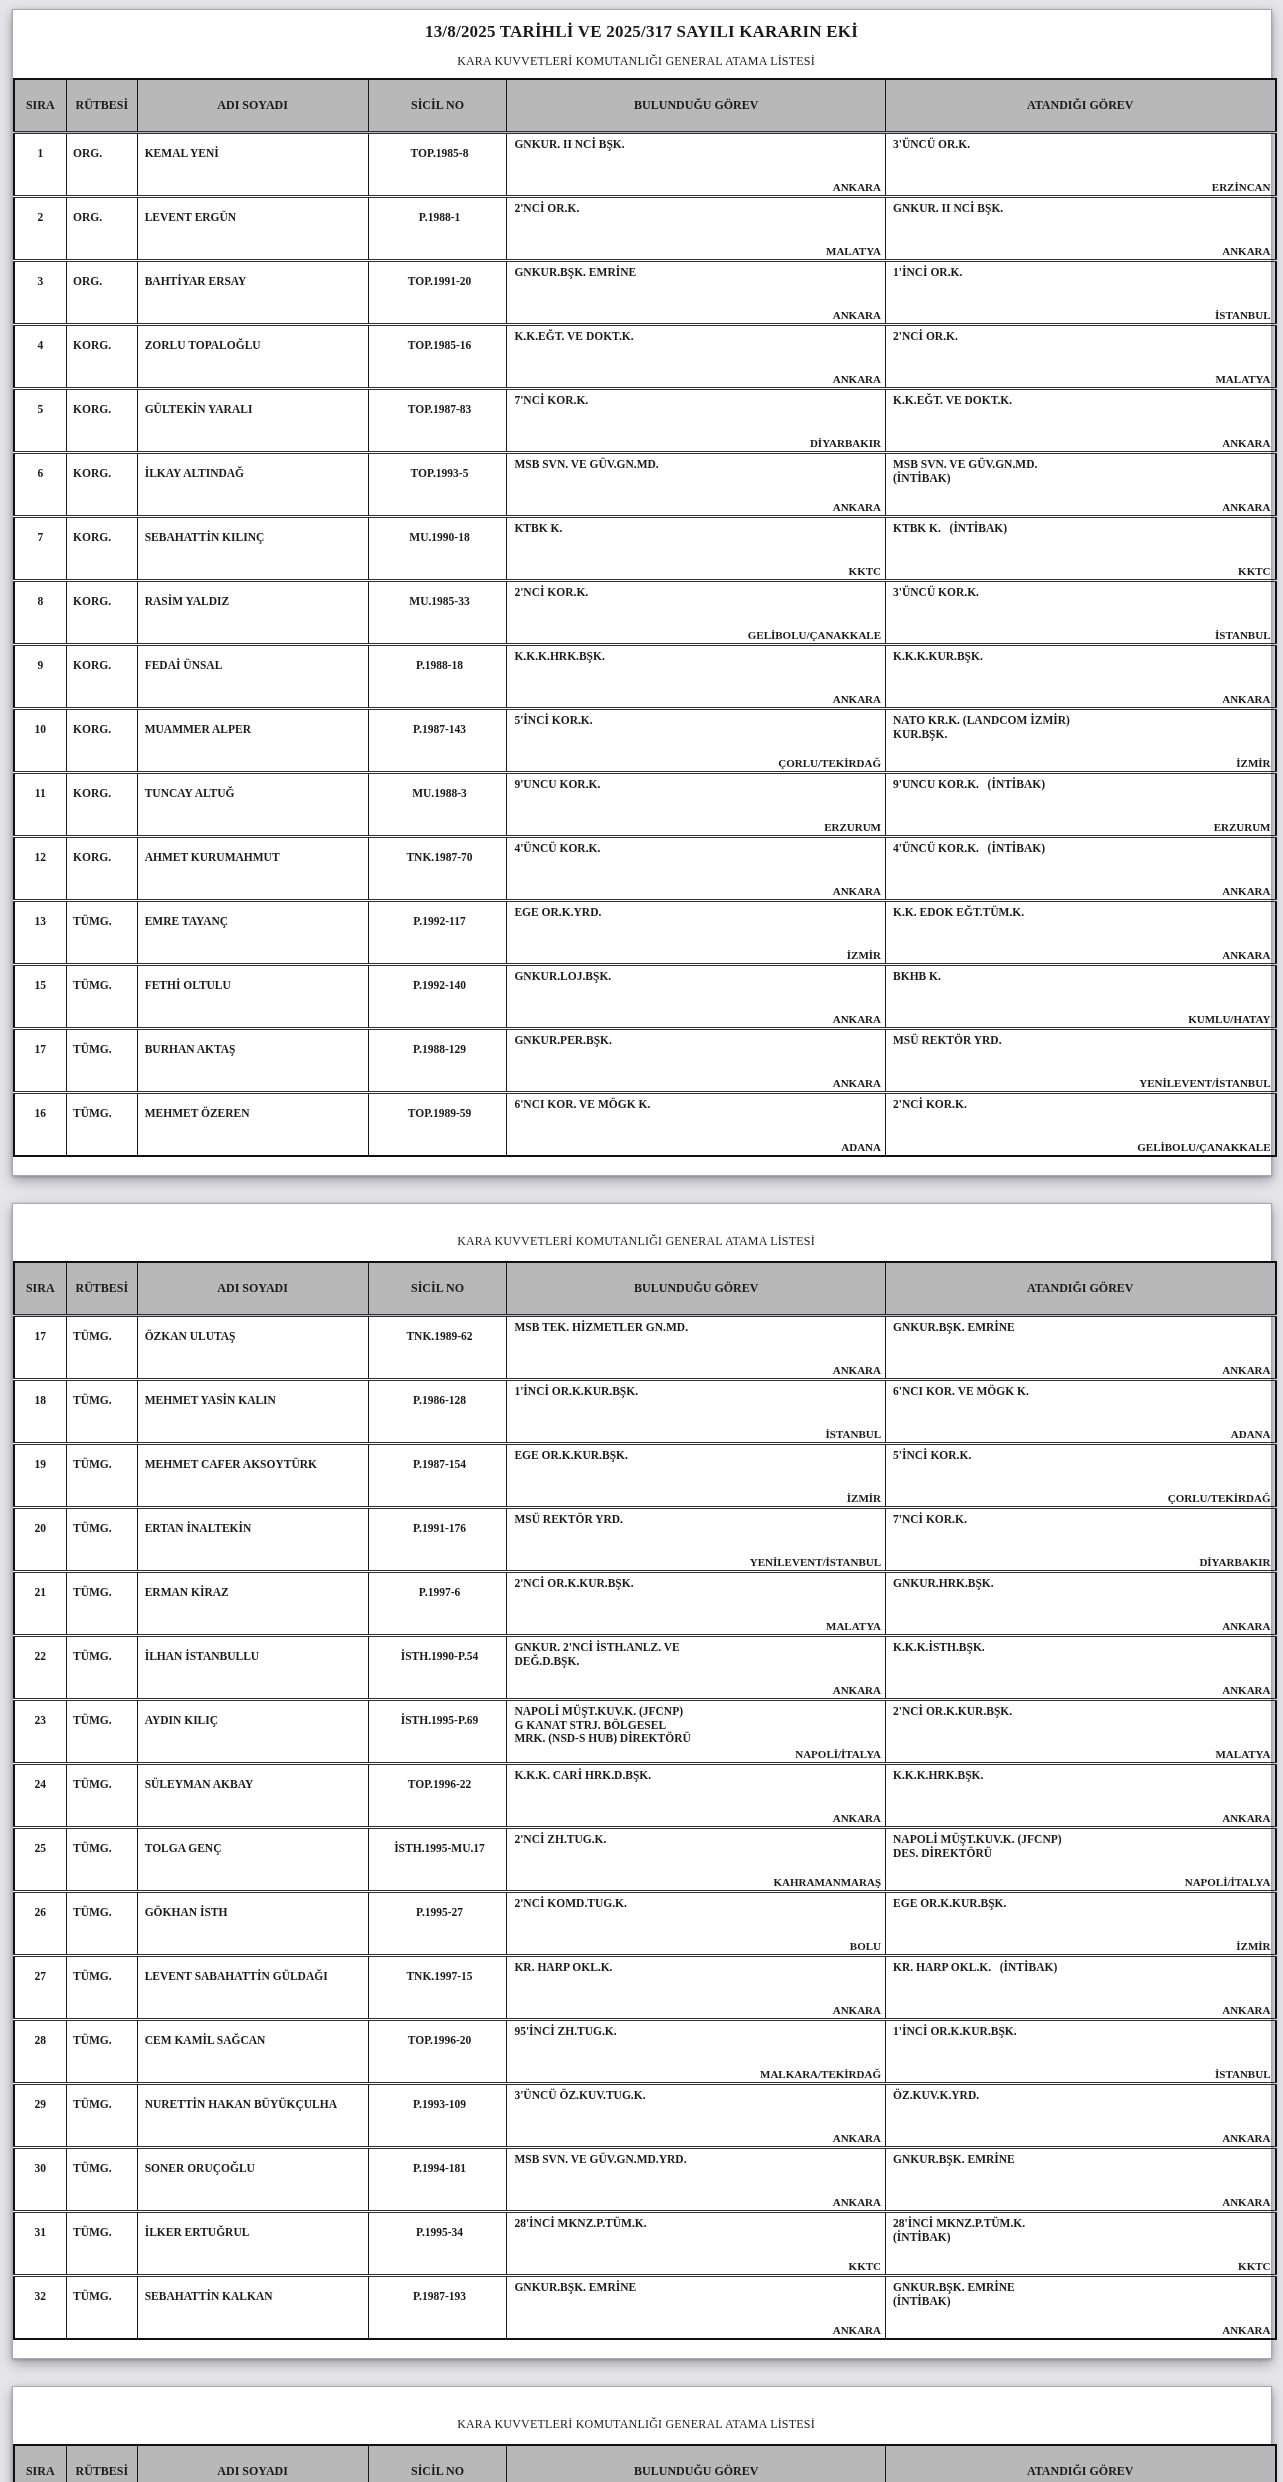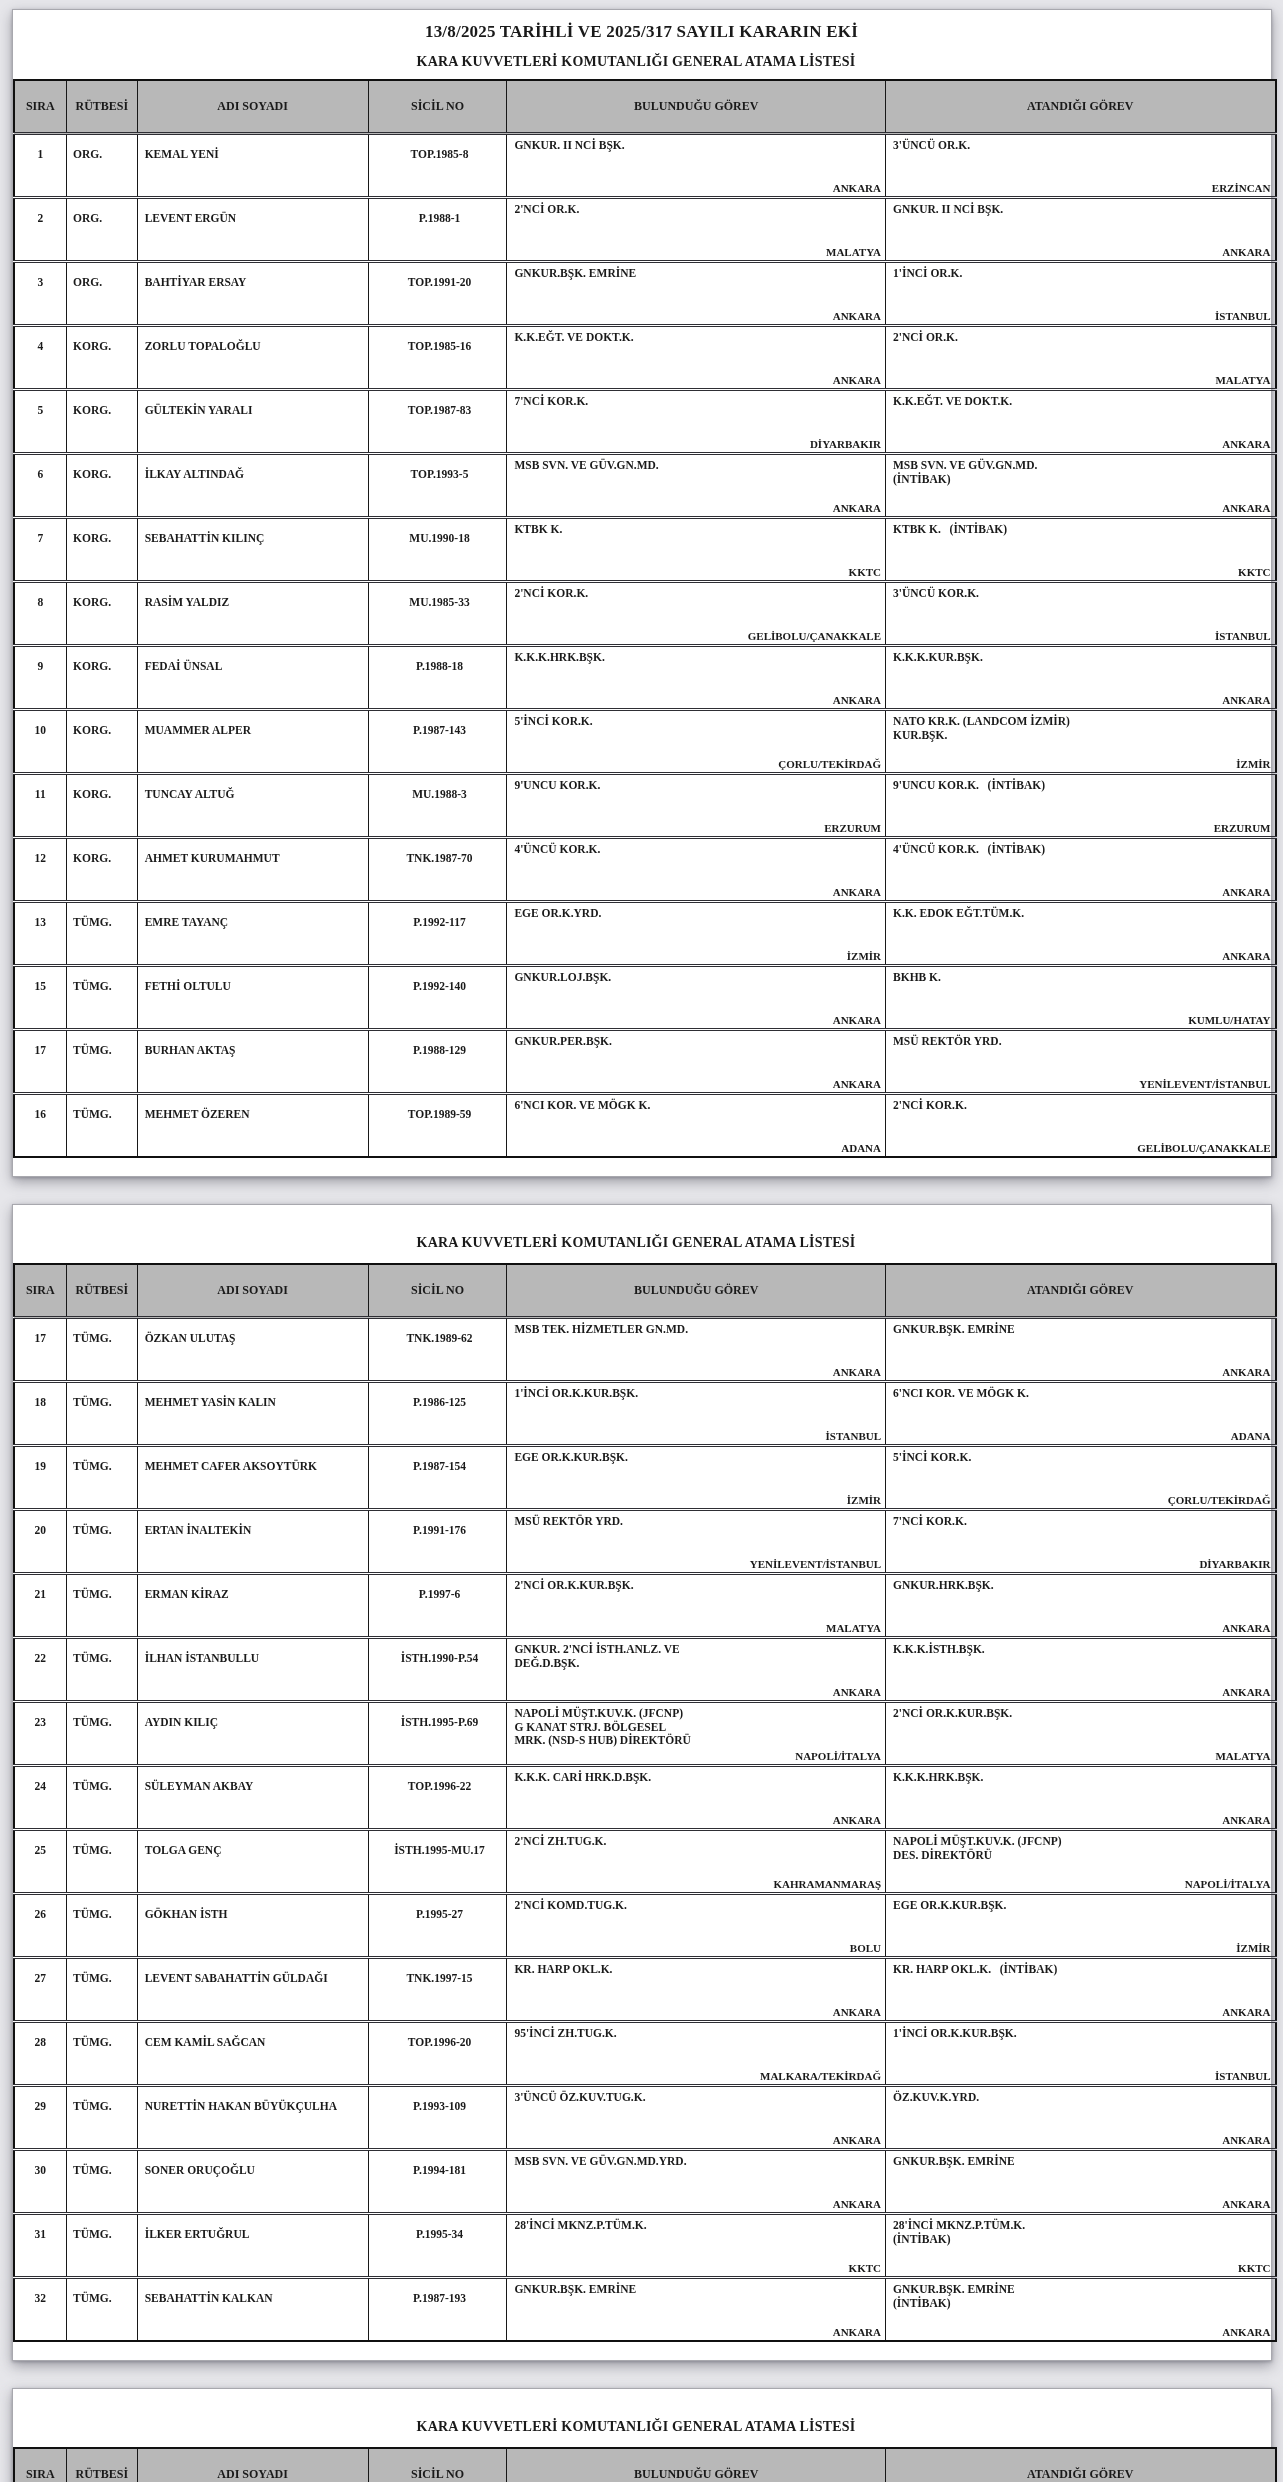--- a/index.html
+++ b/index.html
@@ -25,22 +25,22 @@
   .page:last-child { margin-bottom: 0; }
   .decree-title {
     text-align: center;
     font-weight: bold;
     font-size: 17px;
     letter-spacing: .2px;
     margin: 4px 0 12px 0;
   }
   .list-title {
     text-align: center;
-    font-weight: bold;
-    font-size: 14px;
+    font-weight: normal;
+    font-size: 12px;
     letter-spacing: .2px;
     margin: 2px 11px 9px 0;
   }
   .page.mid .list-title { margin-top: 22px; margin-bottom: 12px; }
   table.atama {
     width: 1264px;
     margin: 0 auto 14px auto;
     border-collapse: collapse;
     table-layout: fixed;
     border: 2px solid #101010;
@@ -446,21 +446,21 @@
       <div class="lines">
                 <div>GNKUR.BŞK. EMRİNE</div>
               </div>
       <div class="yer">ANKARA</div>
     </td>
   </tr>
           <tr>
     <td class="c-sira">18</td>
     <td class="c-rutbe">TÜMG.</td>
     <td class="c-ad">MEHMET YASİN KALIN</td>
-    <td class="c-sicil">P.1986-125</td>
+    <td class="c-sicil">P.1986-128</td>
     <td class="c-gorev">
       <div class="lines">
                 <div>1'İNCİ OR.K.KUR.BŞK.</div>
               </div>
       <div class="yer">İSTANBUL</div>
     </td>
     <td class="c-gorev">
       <div class="lines">
                 <div>6'NCI KOR. VE MÖGK K.</div>
               </div>

